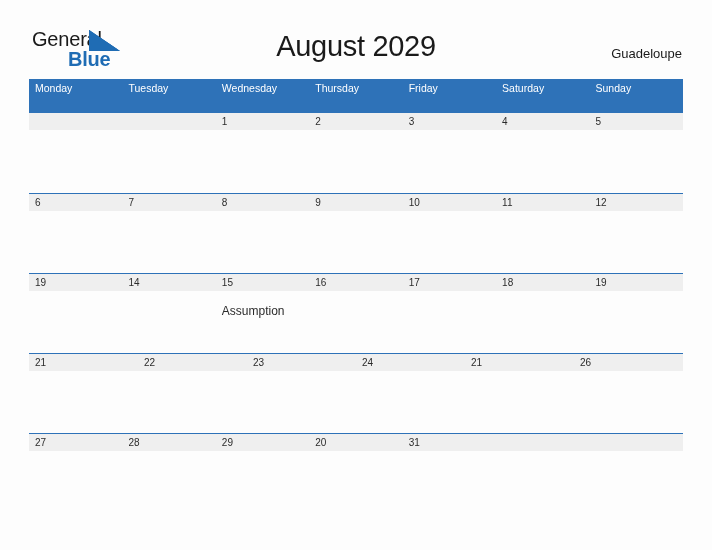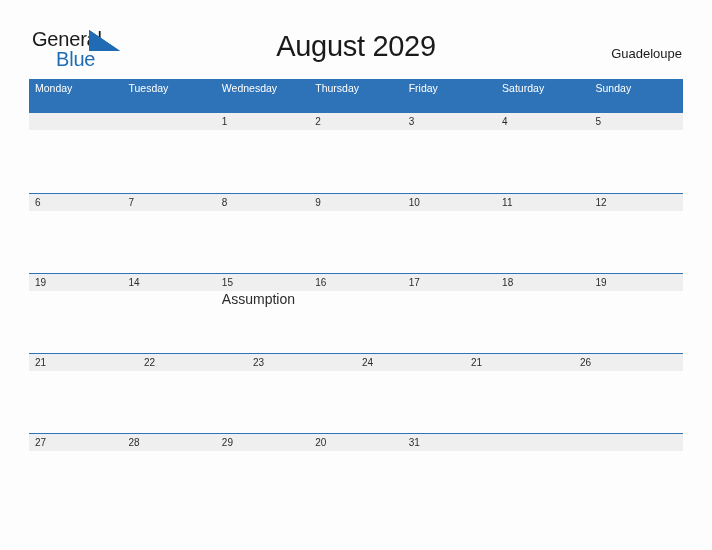--- a/index.html
+++ b/index.html
@@ -33,27 +33,28 @@
     left: 0;
     top: 0;
     font-size: 20px;
     letter-spacing: -0.2px;
     color: #1a1a1a;
     line-height: 22px;
     white-space: nowrap;
   }
   .logo-blue {
     position: absolute;
-    left: 24px;
+    left: 36px;
     top: 20px;
     font-size: 20px;
     letter-spacing: -0.2px;
     color: #1f6cb4;
     line-height: 22px;
     white-space: nowrap;
+    font-weight: bold;
   }
   .logo-flag {
     position: absolute;
     left: 57px;
     top: 2px;
     width: 31px;
     height: 21px;
   }
 
   .cal-title {
@@ -130,23 +131,23 @@
   }
 
   .event-band {
     display: flex;
     height: 62px;
   }
   .event-cell {
     flex: 1 1 0;
     min-width: 0;
     padding-left: 6px;
-    padding-top: 2px;
-    box-sizing: border-box;
-    font-size: 14px;
+    padding-top: 14px;
+    box-sizing: border-box;
+    font-size: 12px;
     line-height: 12px;
     color: #2b2b2b;
     overflow: hidden;
   }
   .event-item {
     display: block;
     white-space: nowrap;
   }
 </style>
 </head>

